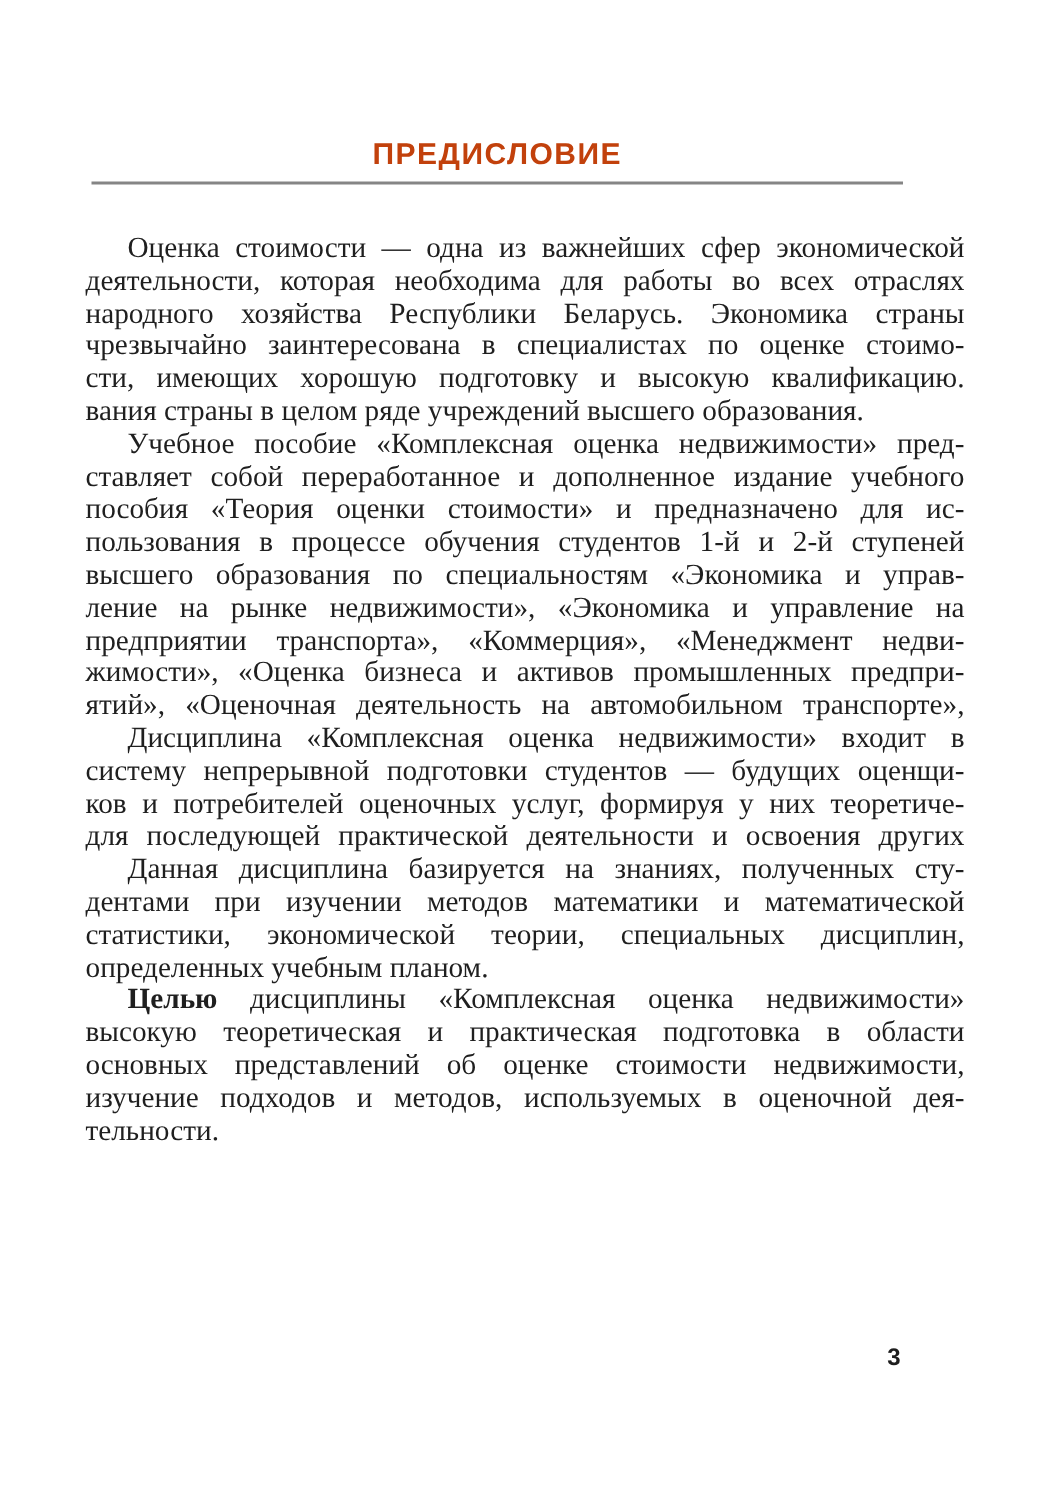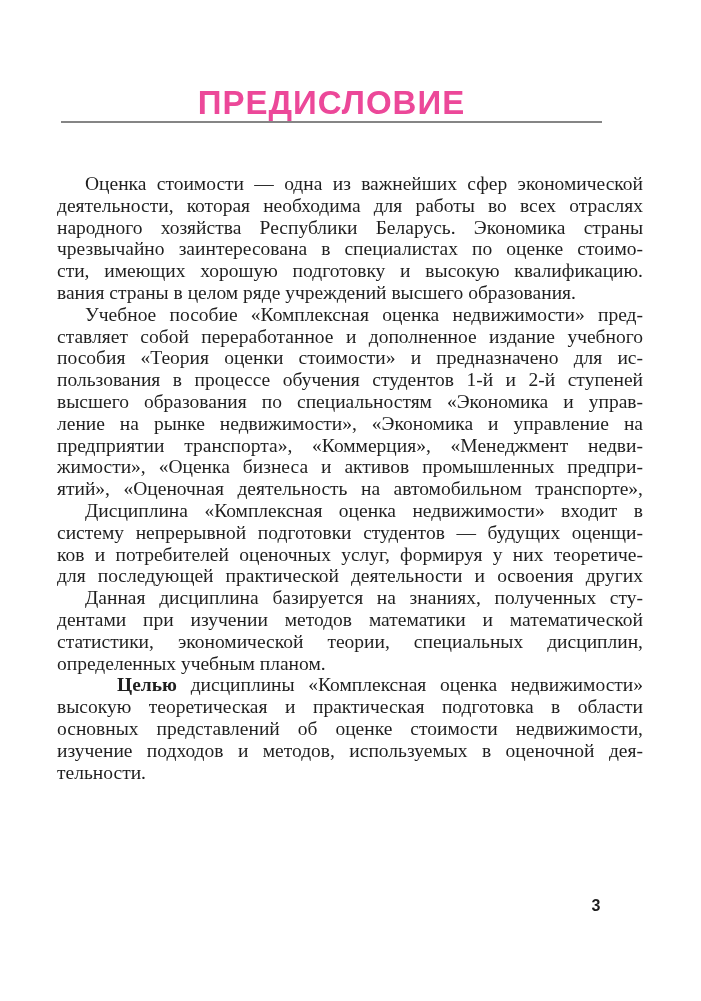--- a/index.html
+++ b/index.html
@@ -19,34 +19,34 @@
     position: absolute;
     left: 61px;
     top: 88px;
     width: 541px;
   }
   .chapter-title {
     margin: 0;
     text-align: center;
     font-family: "Liberation Sans", "DejaVu Sans", sans-serif;
     font-weight: 700;
-    font-size: 33px;
+    font-size: 20px;
     line-height: 30px;
     letter-spacing: 1px;
-    color: #ec4899;
+    color: #c2410c;
   }
   .title-rule {
     margin-top: 3px;
     height: 2px;
     background: #858585;
   }
   .body-text {
     position: absolute;
     left: 57px;
-    top: 173px;
+    top: 155px;
     width: 586px;
     color: #1f1f1f;
     font-size: 19.5px;
     line-height: 21.8px;
   }
   .para {
     margin: 0;
     padding: 0;
   }
   .line {
@@ -57,21 +57,20 @@
     white-space: normal;
   }
   .line.first {
     text-indent: 28px;
   }
   .line.last {
     text-align-last: left;
   }
   .line b {
     font-weight: 700;
-    margin-left: 32px;
   }
   .page-number {
     position: absolute;
     top: 898px;
     left: 584px;
     width: 24px;
     text-align: center;
     font-family: "Liberation Sans", "DejaVu Sans", sans-serif;
     font-weight: 700;
     font-size: 16px;

